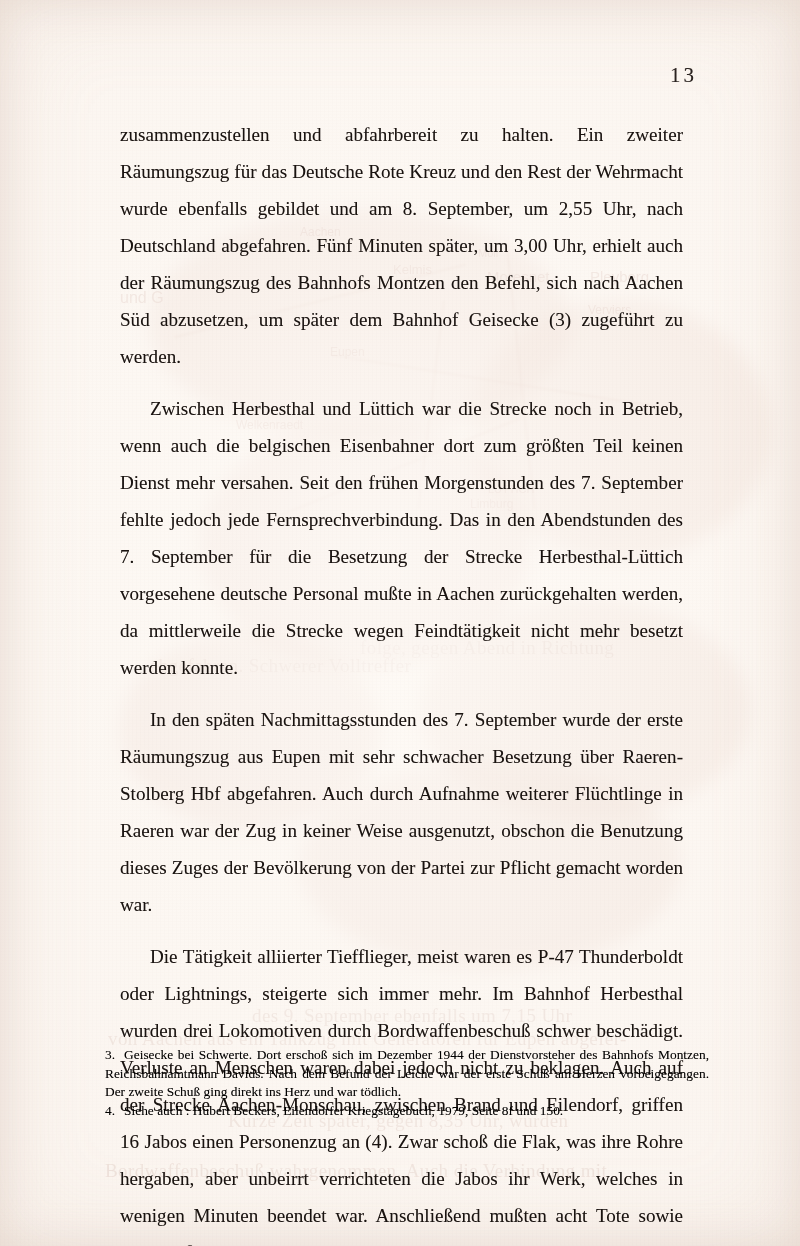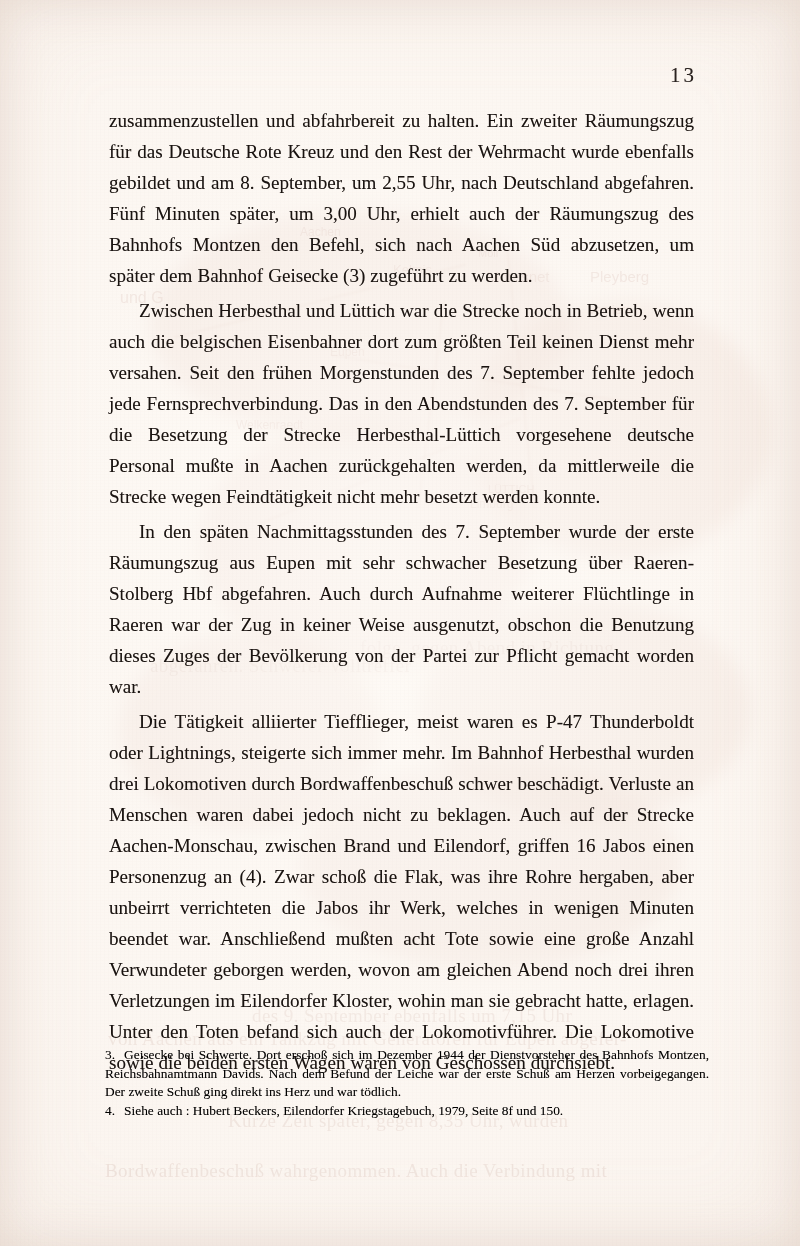--- a/index.html
+++ b/index.html
@@ -107,23 +107,23 @@
   }
 
   .body-block {
     position: absolute;
     top: 101px;
     left: 105px;
     width: 593px;
   }
 
   p.para {
-    margin: 4px;
+    margin: 15px;
     font-size: 19.1px;
-    line-height: 31px;
+    line-height: 37px;
     text-align: justify;
     text-justify: inter-word;
     color: #191310;
     text-indent: 0;
     word-spacing: .2px;
   }
   p.para.indented {
     text-indent: 30px;
   }
 

